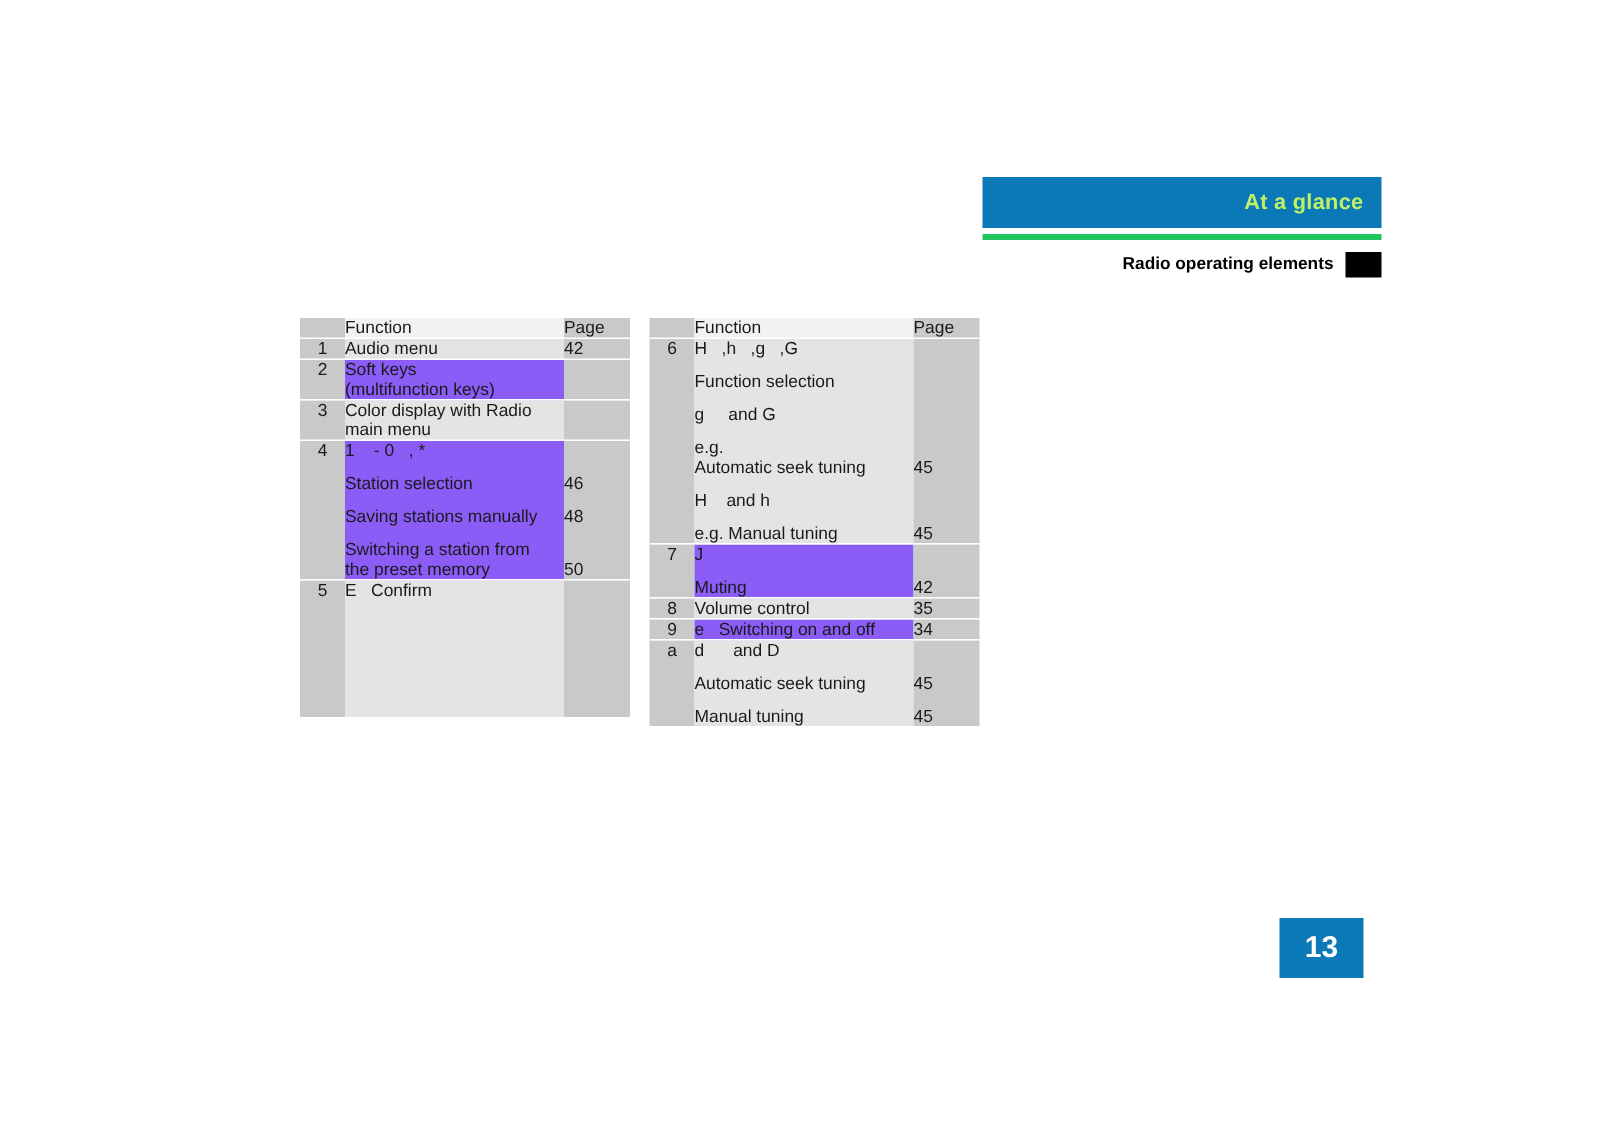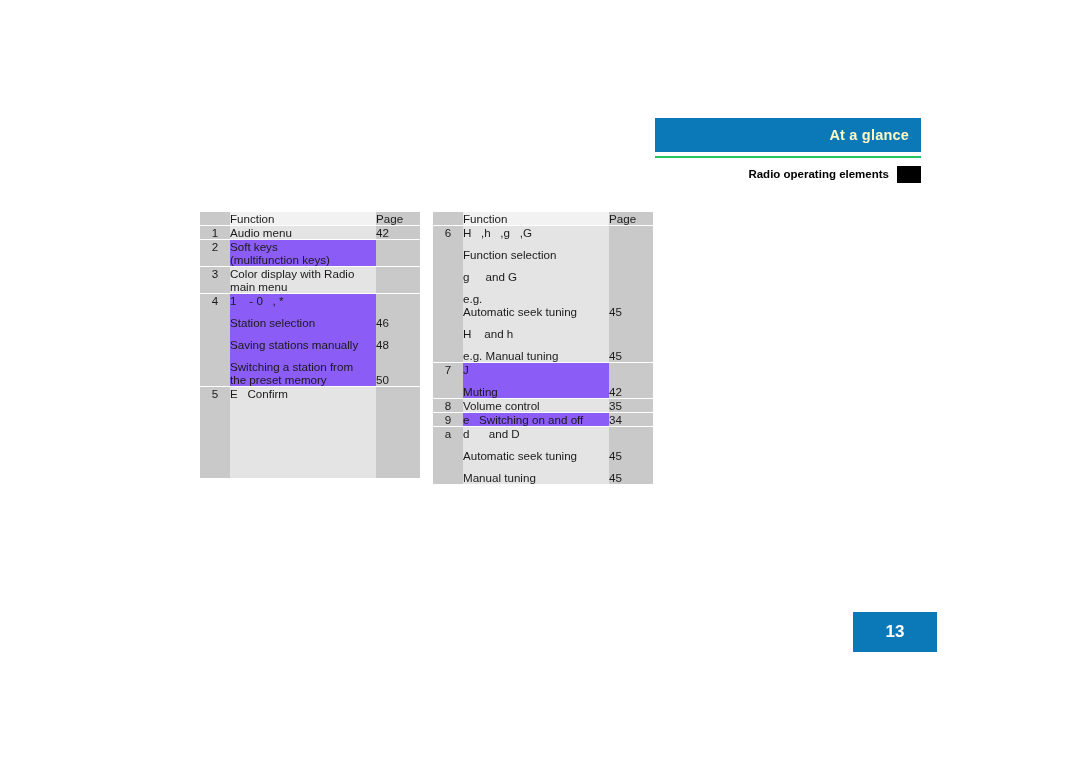--- a/index.html
+++ b/index.html
@@ -24,30 +24,30 @@
   }
   #header-title-bar {
     background: #0b79b8;
     height: 34px;
     box-sizing: border-box;
     text-align: right;
     padding: 0 12px;
     line-height: 34px;
   }
   #header-title {
-    color: #fef9c3;
+    color: #bef264;
     font-size: 14.5px;
     font-weight: bold;
     letter-spacing: 0.2px;
   }
   #header-sub-row {
     position: relative;
     height: 26px;
     margin-top: 4px;
-    border-top: 2px solid #22c55e;
+    border-top: 4px solid #22c55e;
     display: flex;
     align-items: center;
     justify-content: flex-end;
   }
   #header-subtitle {
     color: #000000;
     font-size: 11.5px;
     font-weight: bold;
     padding-right: 8px;
     padding-top: 6px;
@@ -118,25 +118,25 @@
 
   
   .pg-line { display: block; }
   .pg-blank { display: block; color: transparent; }
 
   
   #page-badge {
     position: absolute;
     left: 853px;
     top: 612px;
-    width: 84px;
+    width: 56px;
     height: 40px;
     background: #0b79b8;
     color: #ffffff;
-    font-size: 17px;
+    font-size: 20px;
     font-weight: bold;
     display: flex;
     align-items: center;
     justify-content: center;
   }
 </style>
 </head>
 <body>
 
 <div id="header-block">

